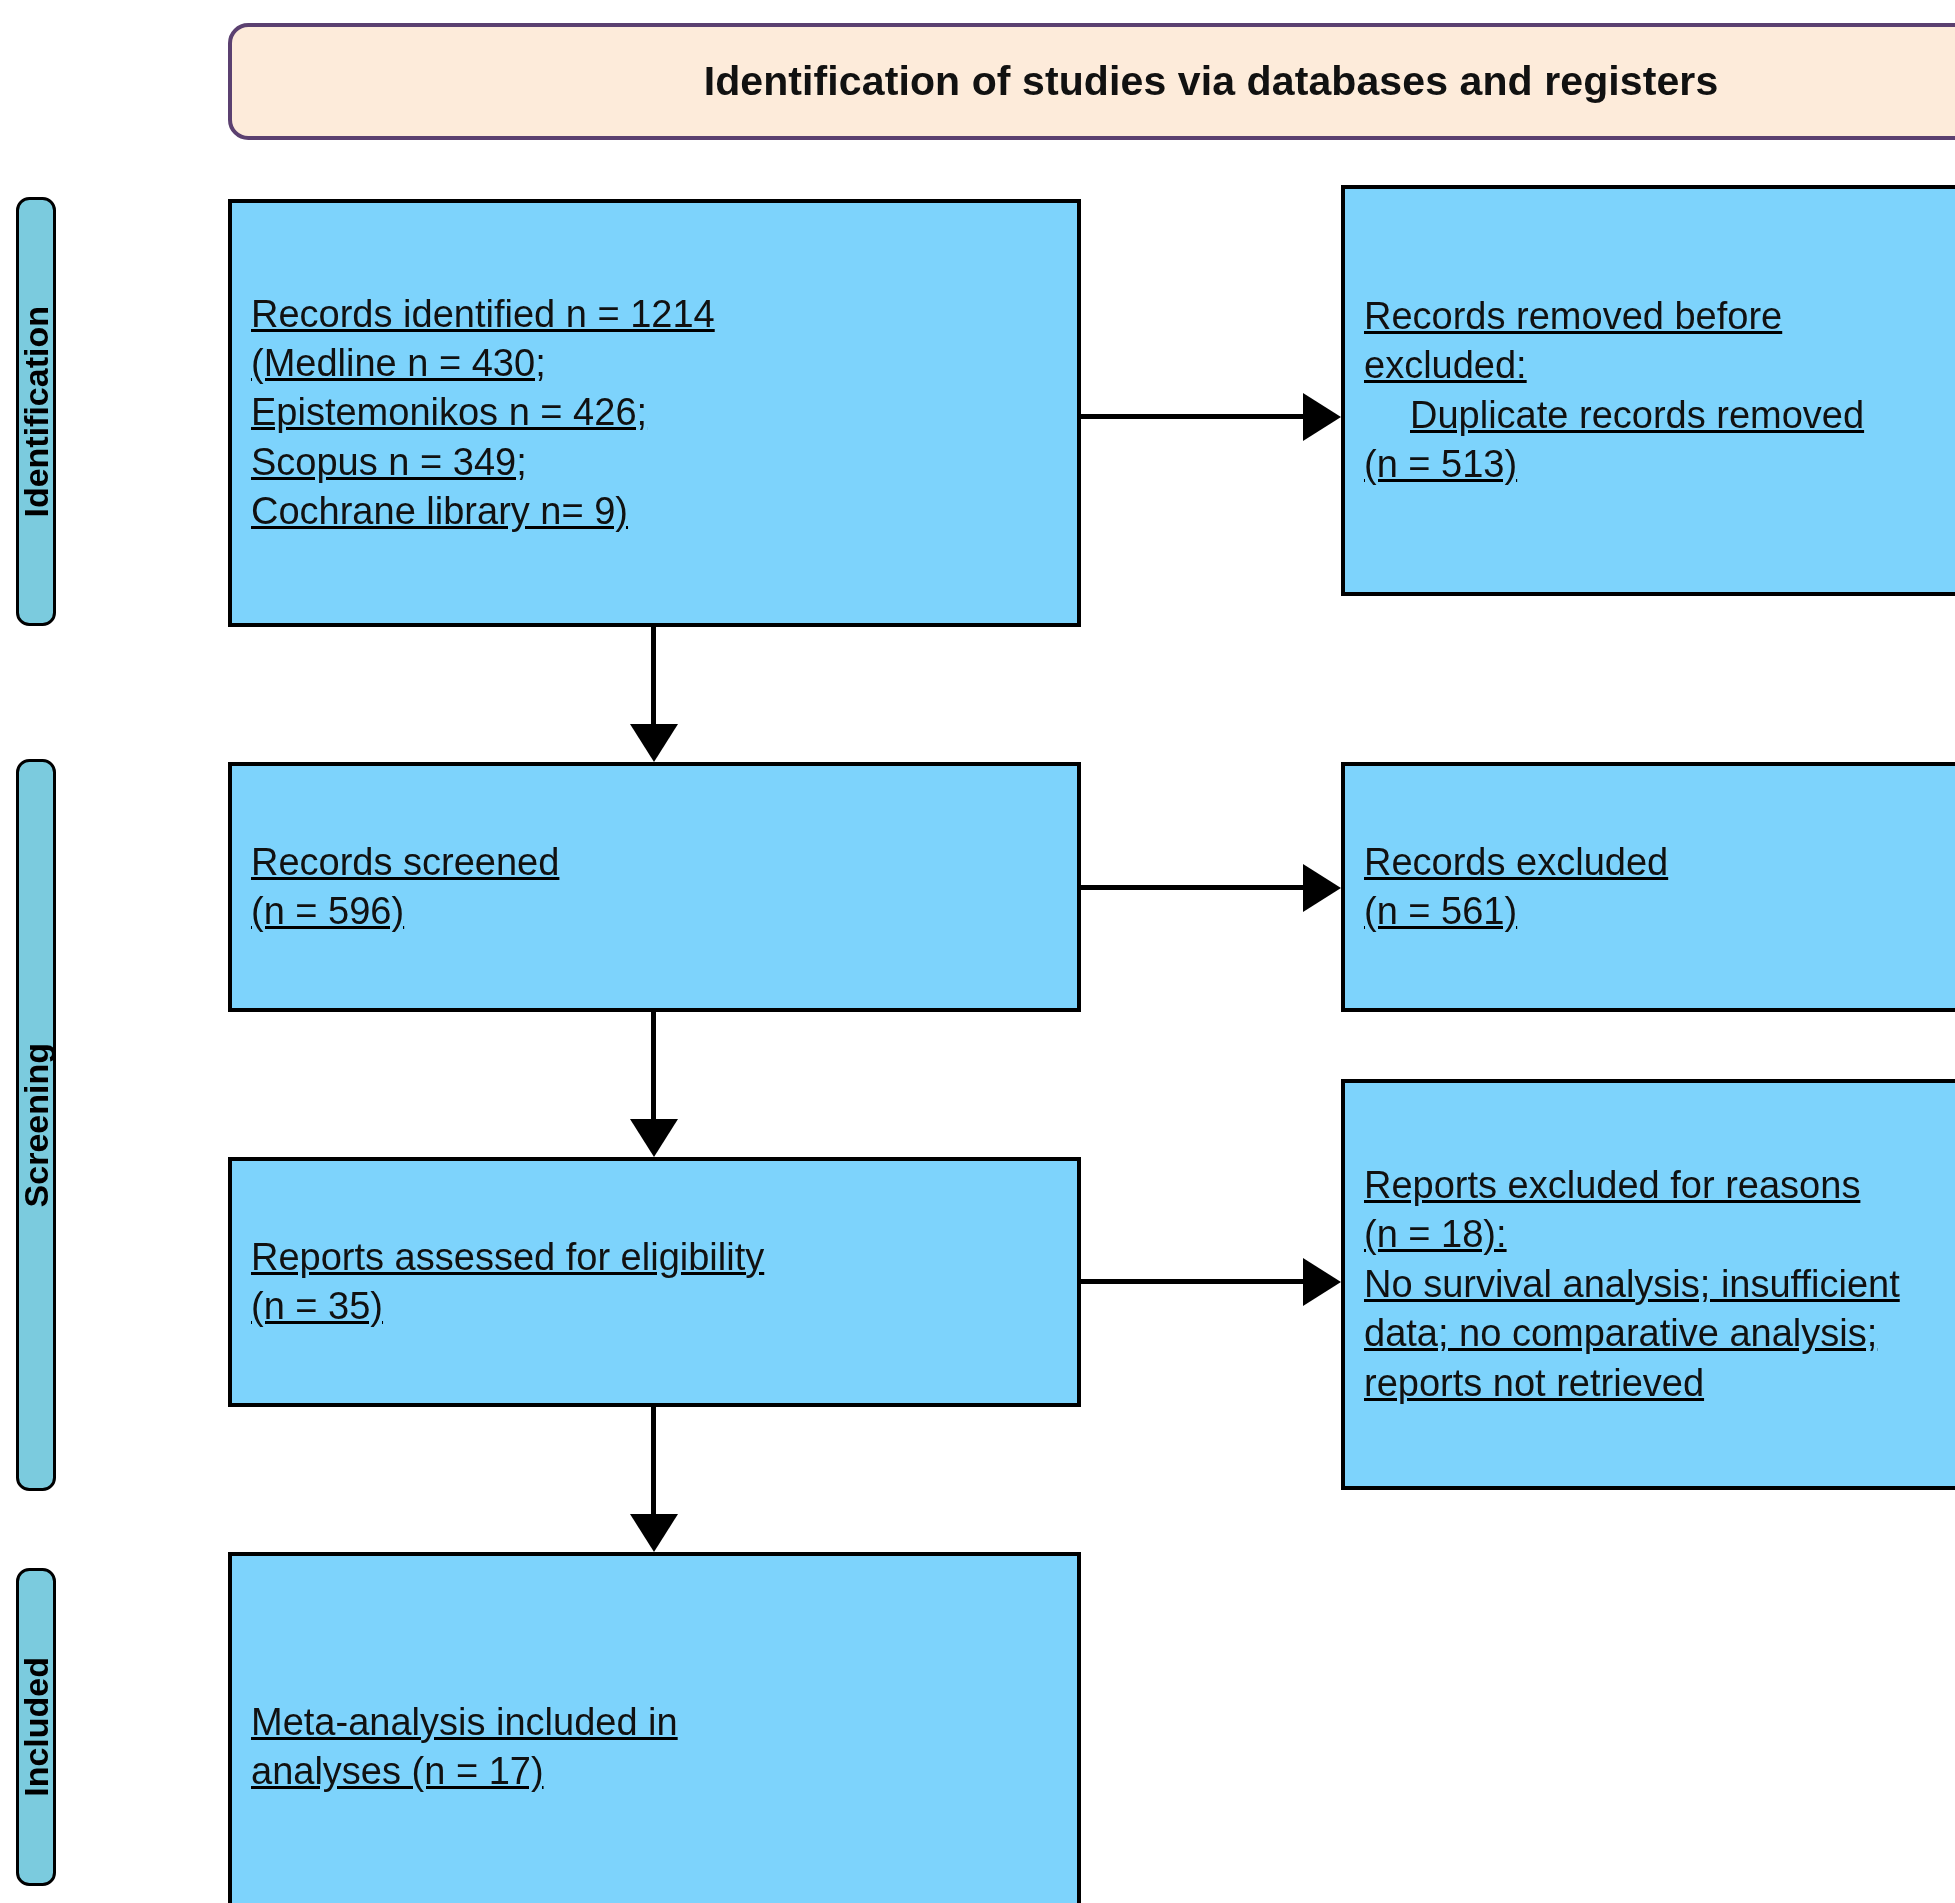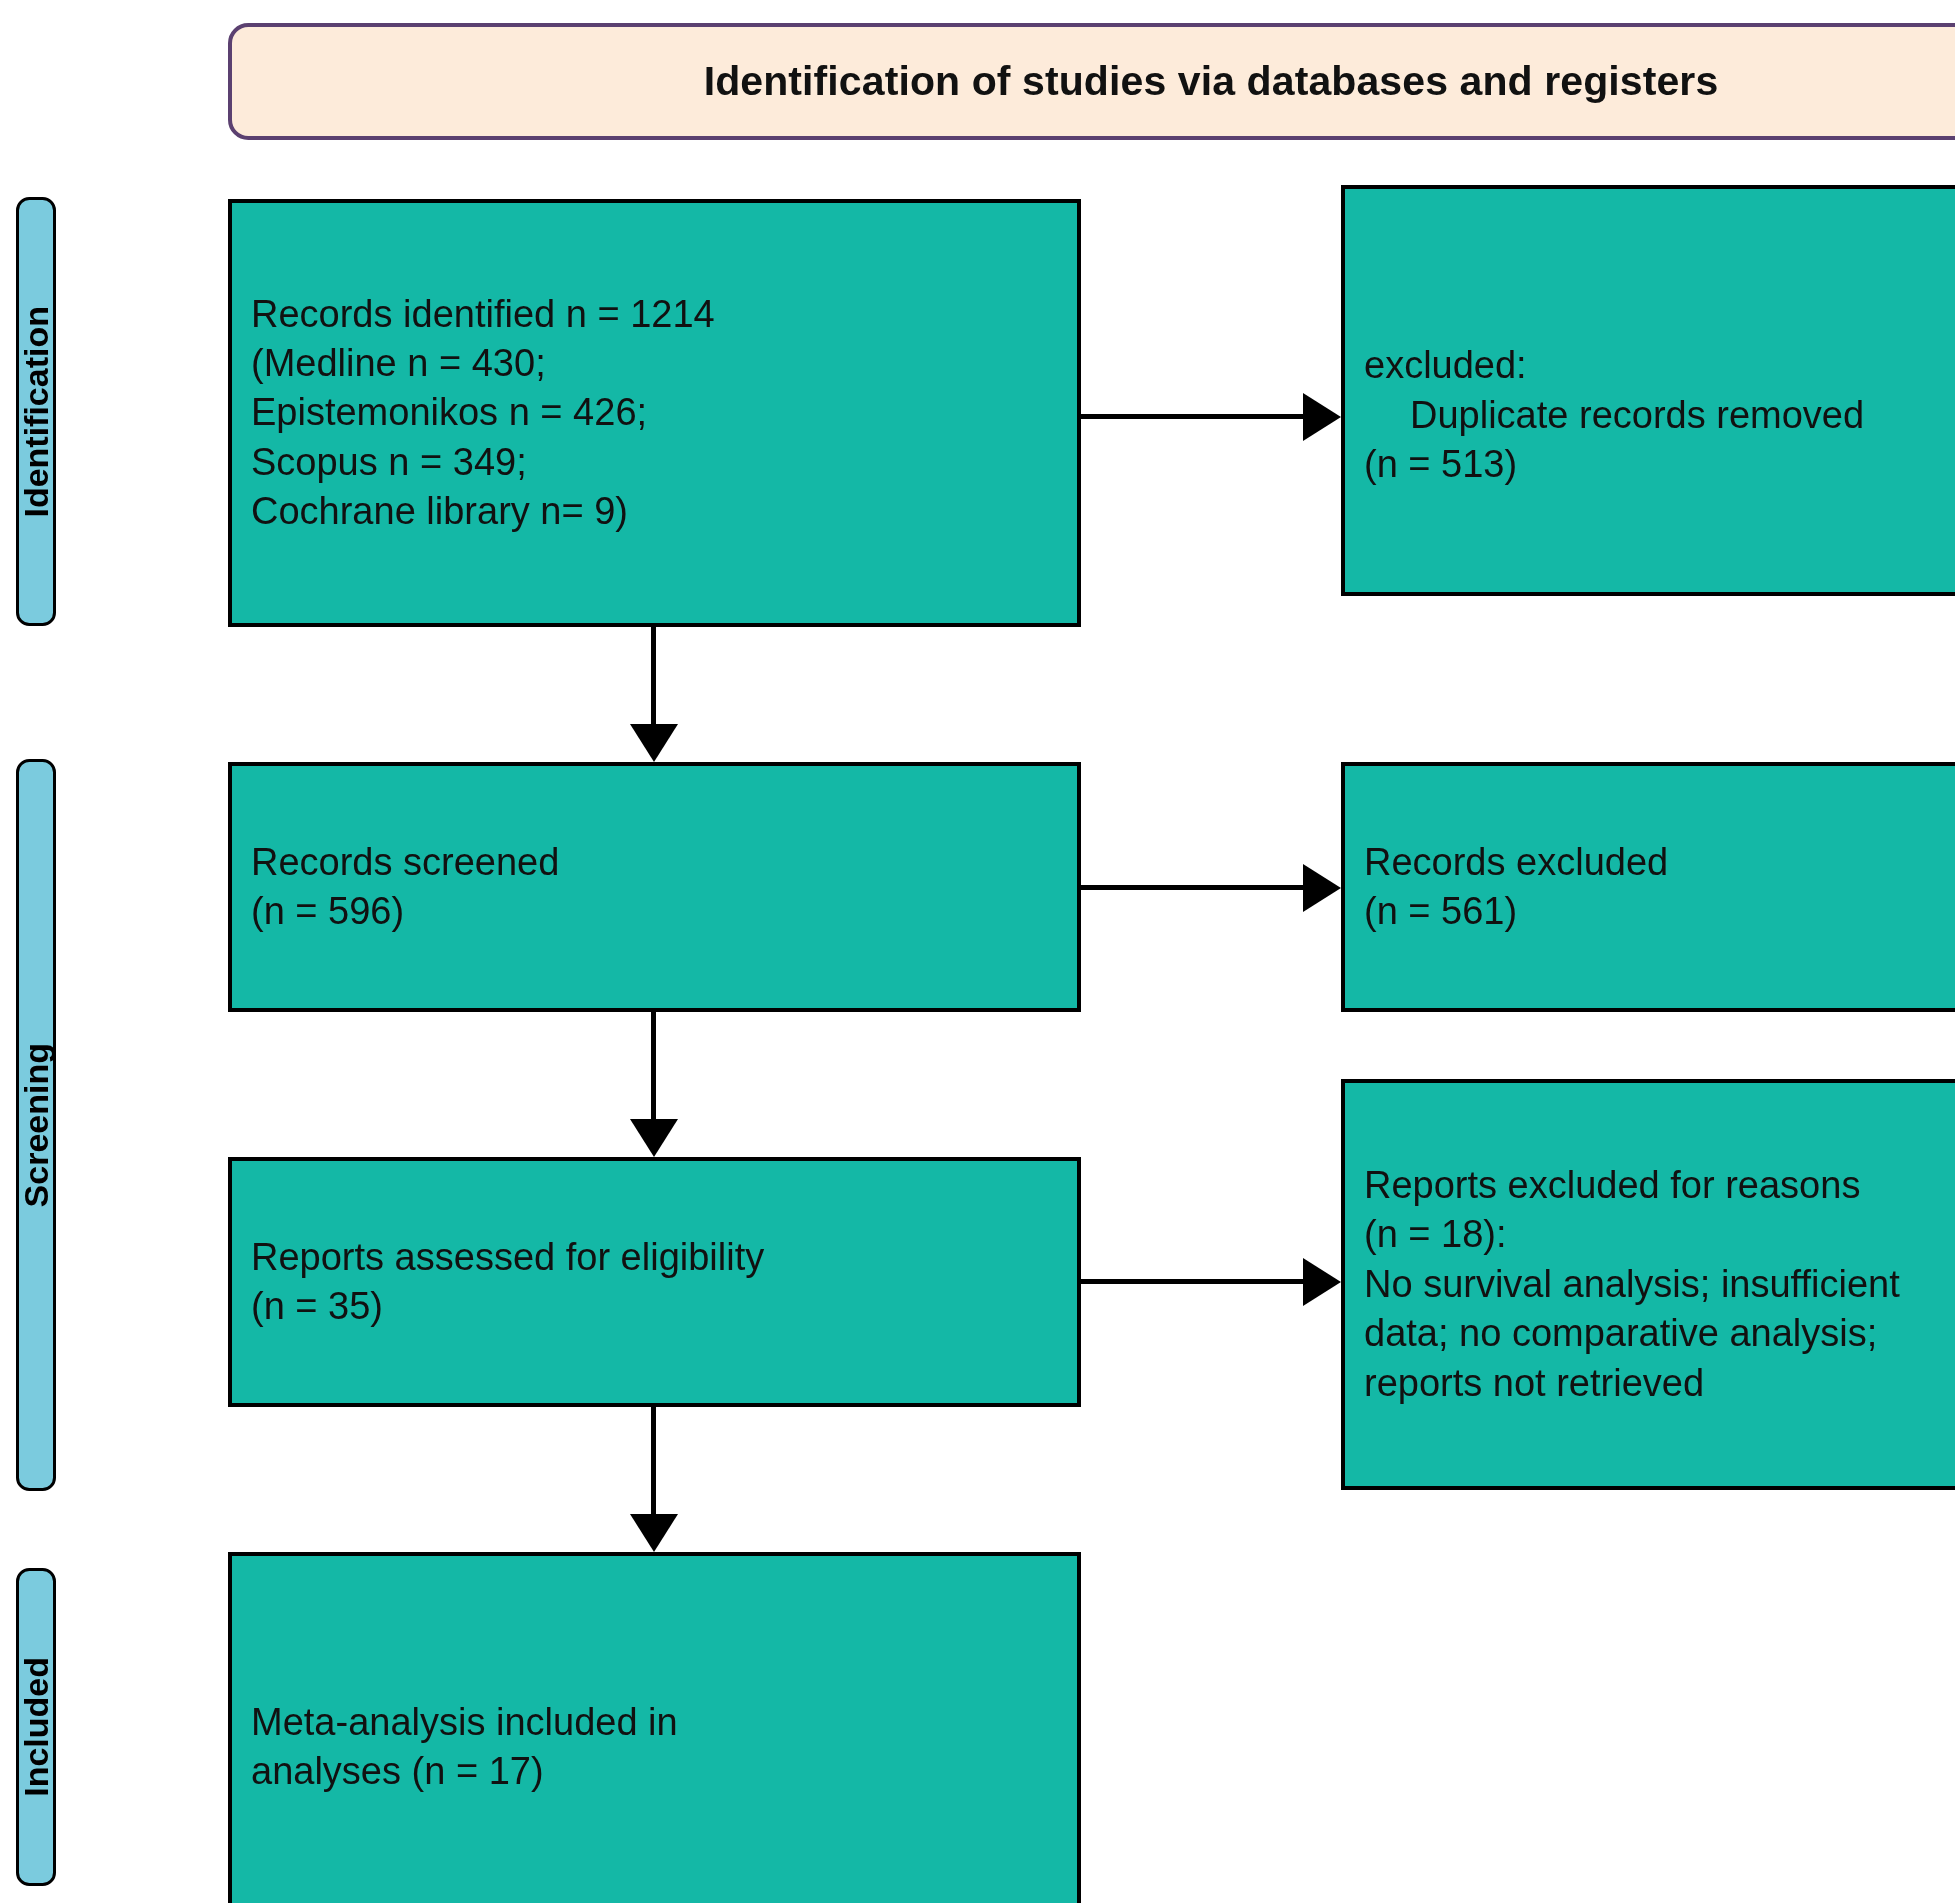--- a/index.html
+++ b/index.html
@@ -56,25 +56,26 @@
     white-space:nowrap;
     line-height:1;
   }
   #phase-identification{ top:197px;  height:429px; }
   #phase-screening{      top:759px; height:732px; }
   #phase-included{       top:1568px; height:318px;  }
 
   
   .fbox{
     position:absolute;
-    background:#14b8a6;
+    background:#7dd3fc;
     border:4.7px solid #000000;
     box-sizing:border-box;
     display:flex;
     align-items:center;
+    text-decoration:underline;
   }
   .fbox-text{
     font-size:38px;
     line-height:1.30;
     color:#111111;
     padding:0 19px;
     width:100%;
     white-space:pre-line;
   }
   .fbox-text .indent{ padding-left:46px; display:block; }
@@ -165,21 +166,21 @@
     <div class="fbox-text">Reports assessed for eligibility
 (n = 35)</div>
   </div>
 
   <div class="fbox" id="box-included">
     <div class="fbox-text">Meta-analysis included in
 analyses (n = 17)</div>
   </div>
 
   <div class="fbox" id="box-removed">
-    <div class="fbox-text"><br><span>excluded:</span><span class="indent">Duplicate records removed</span><span>(n = 513)</span></div>
+    <div class="fbox-text"><span>Records removed before</span><br><span>excluded:</span><span class="indent">Duplicate records removed</span><span>(n = 513)</span></div>
   </div>
 
   <div class="fbox" id="box-excluded">
     <div class="fbox-text">Records excluded
 (n = 561)</div>
   </div>
 
   <div class="fbox" id="box-reports-excluded">
     <div class="fbox-text">Reports excluded for reasons
 (n = 18):

